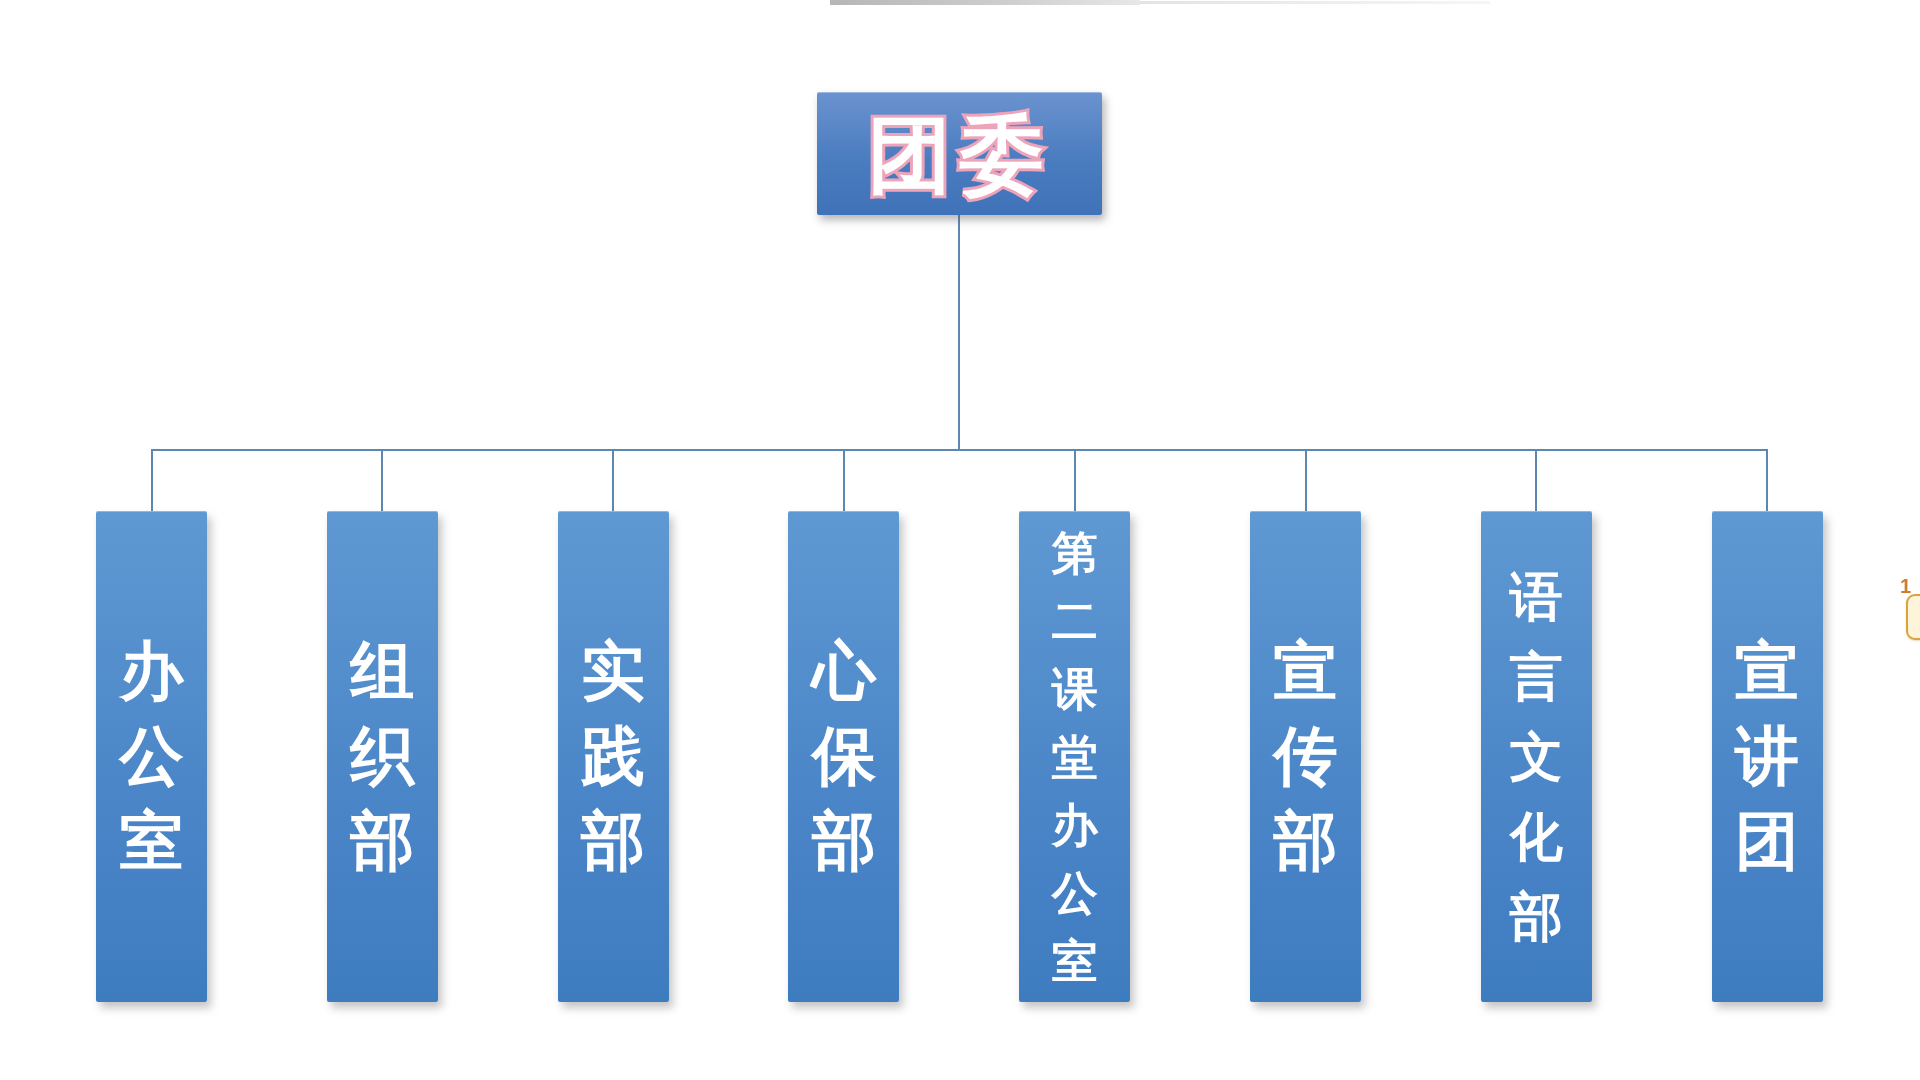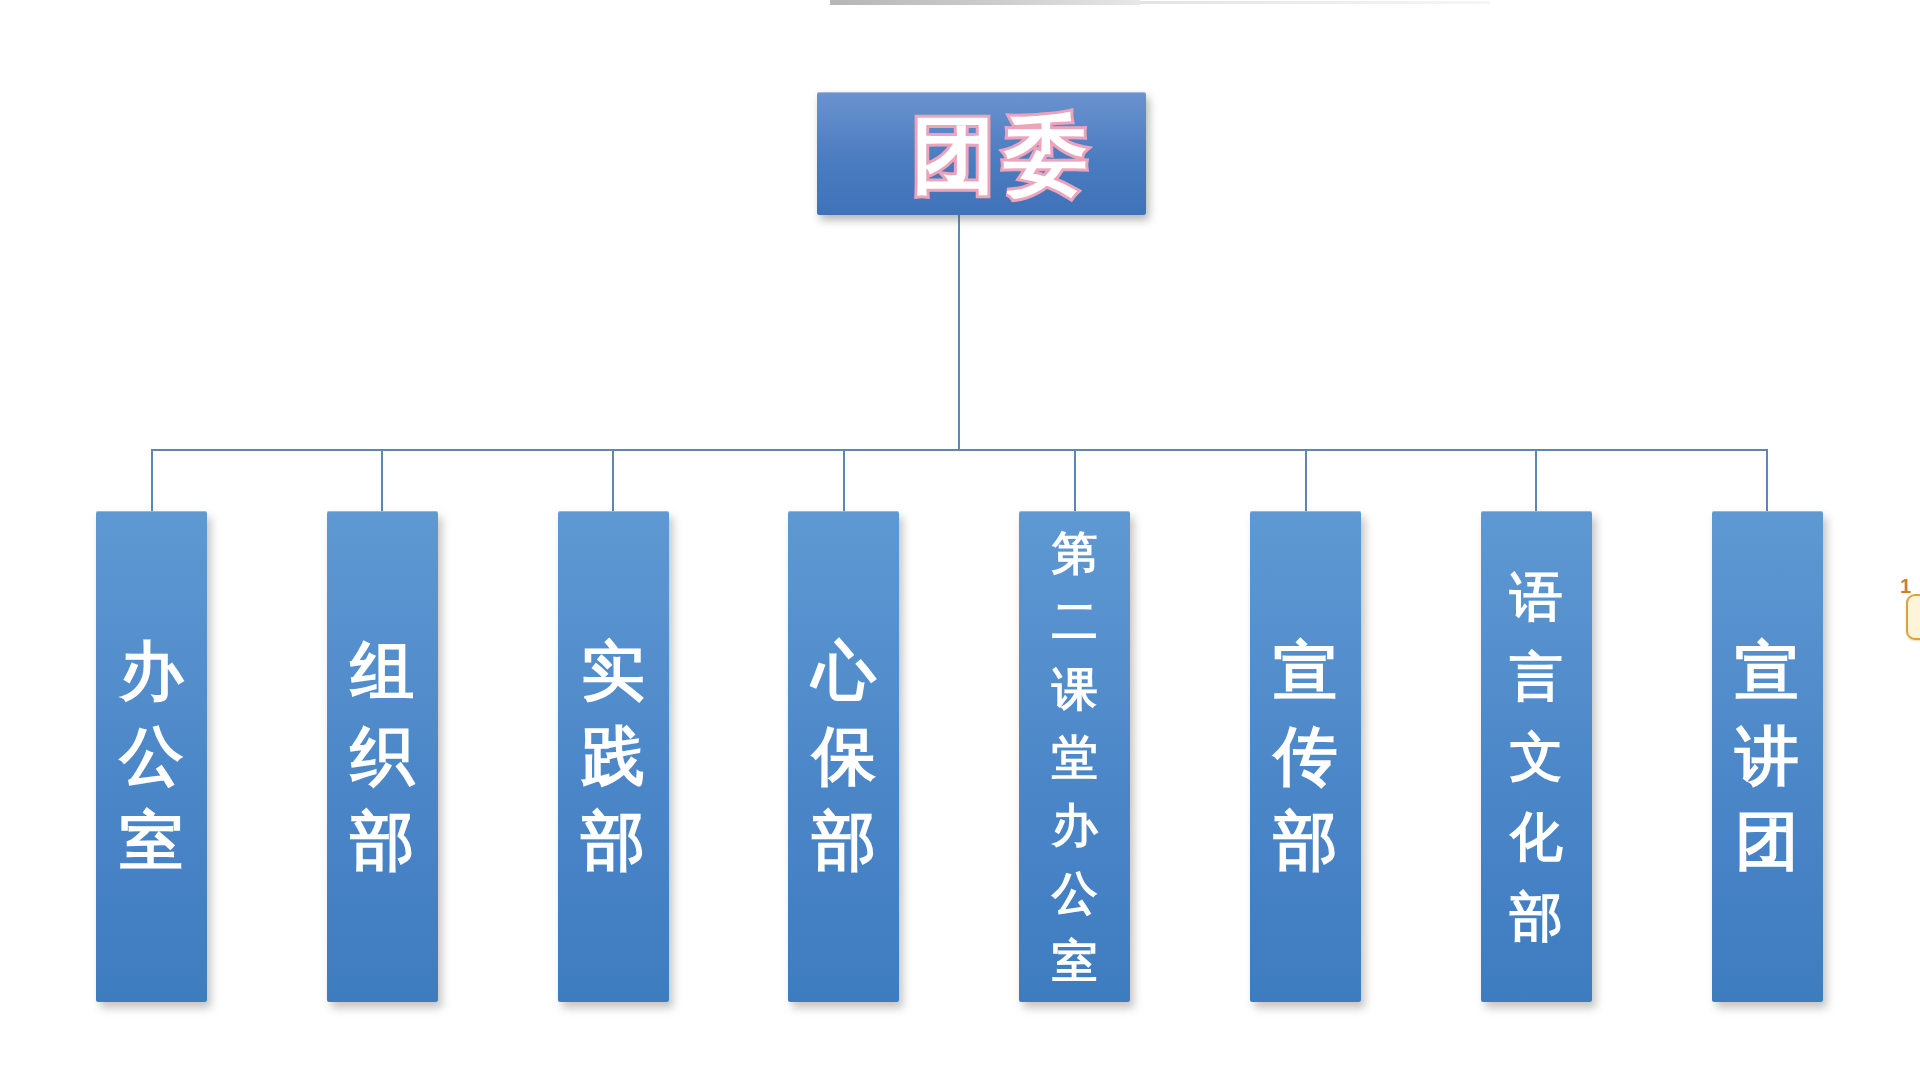--- a/index.html
+++ b/index.html
@@ -25,21 +25,21 @@
   .line{position:absolute;background:#5c87b2;}
   .line.h{height:2px;}
   .line.v{width:2px;}
 
   
   .root-box{
     position:absolute;left:817px;top:92px;width:285px;height:123px;
     background:linear-gradient(180deg,#6b93cf 0%,#4a7cc0 55%,#3f72b8 100%);
     box-shadow:3px 5px 9px rgba(90,90,90,.45), inset 0 1px 0 rgba(255,255,255,.35);
     border-radius:2px;
-    display:flex;align-items:center;justify-content:center;padding-left:44px;
+    display:flex;align-items:center;justify-content:center;
   }
   .root-box svg{display:block;}
 
   
   .dept-box{
     position:absolute;top:511px;width:111px;height:491px;
     background:linear-gradient(180deg,#5f99d3 0%,#4b86c8 55%,#3e7cc0 100%);
     box-shadow:4px 6px 9px rgba(110,110,110,.40), inset 0 1px 0 rgba(255,255,255,.30);
     border-radius:2px;
     display:flex;flex-direction:column;align-items:center;justify-content:center;

